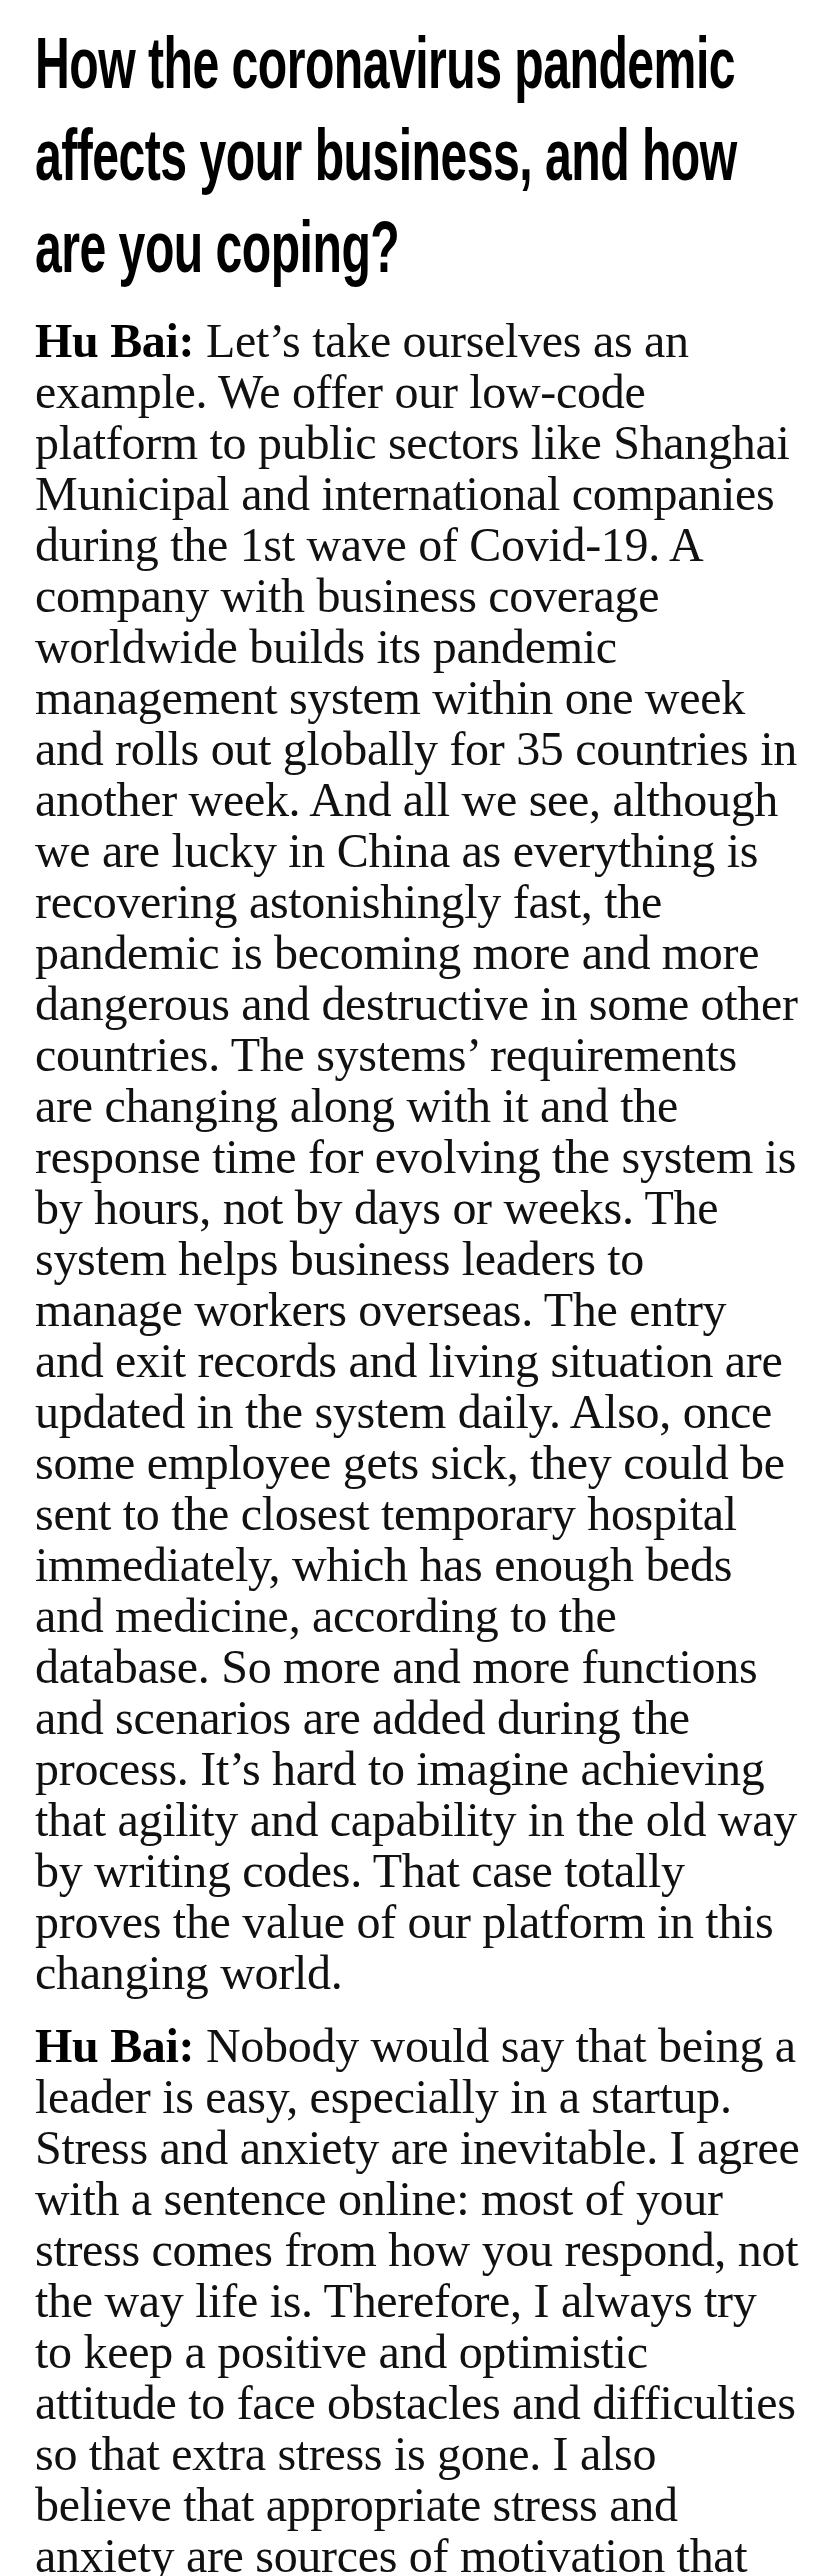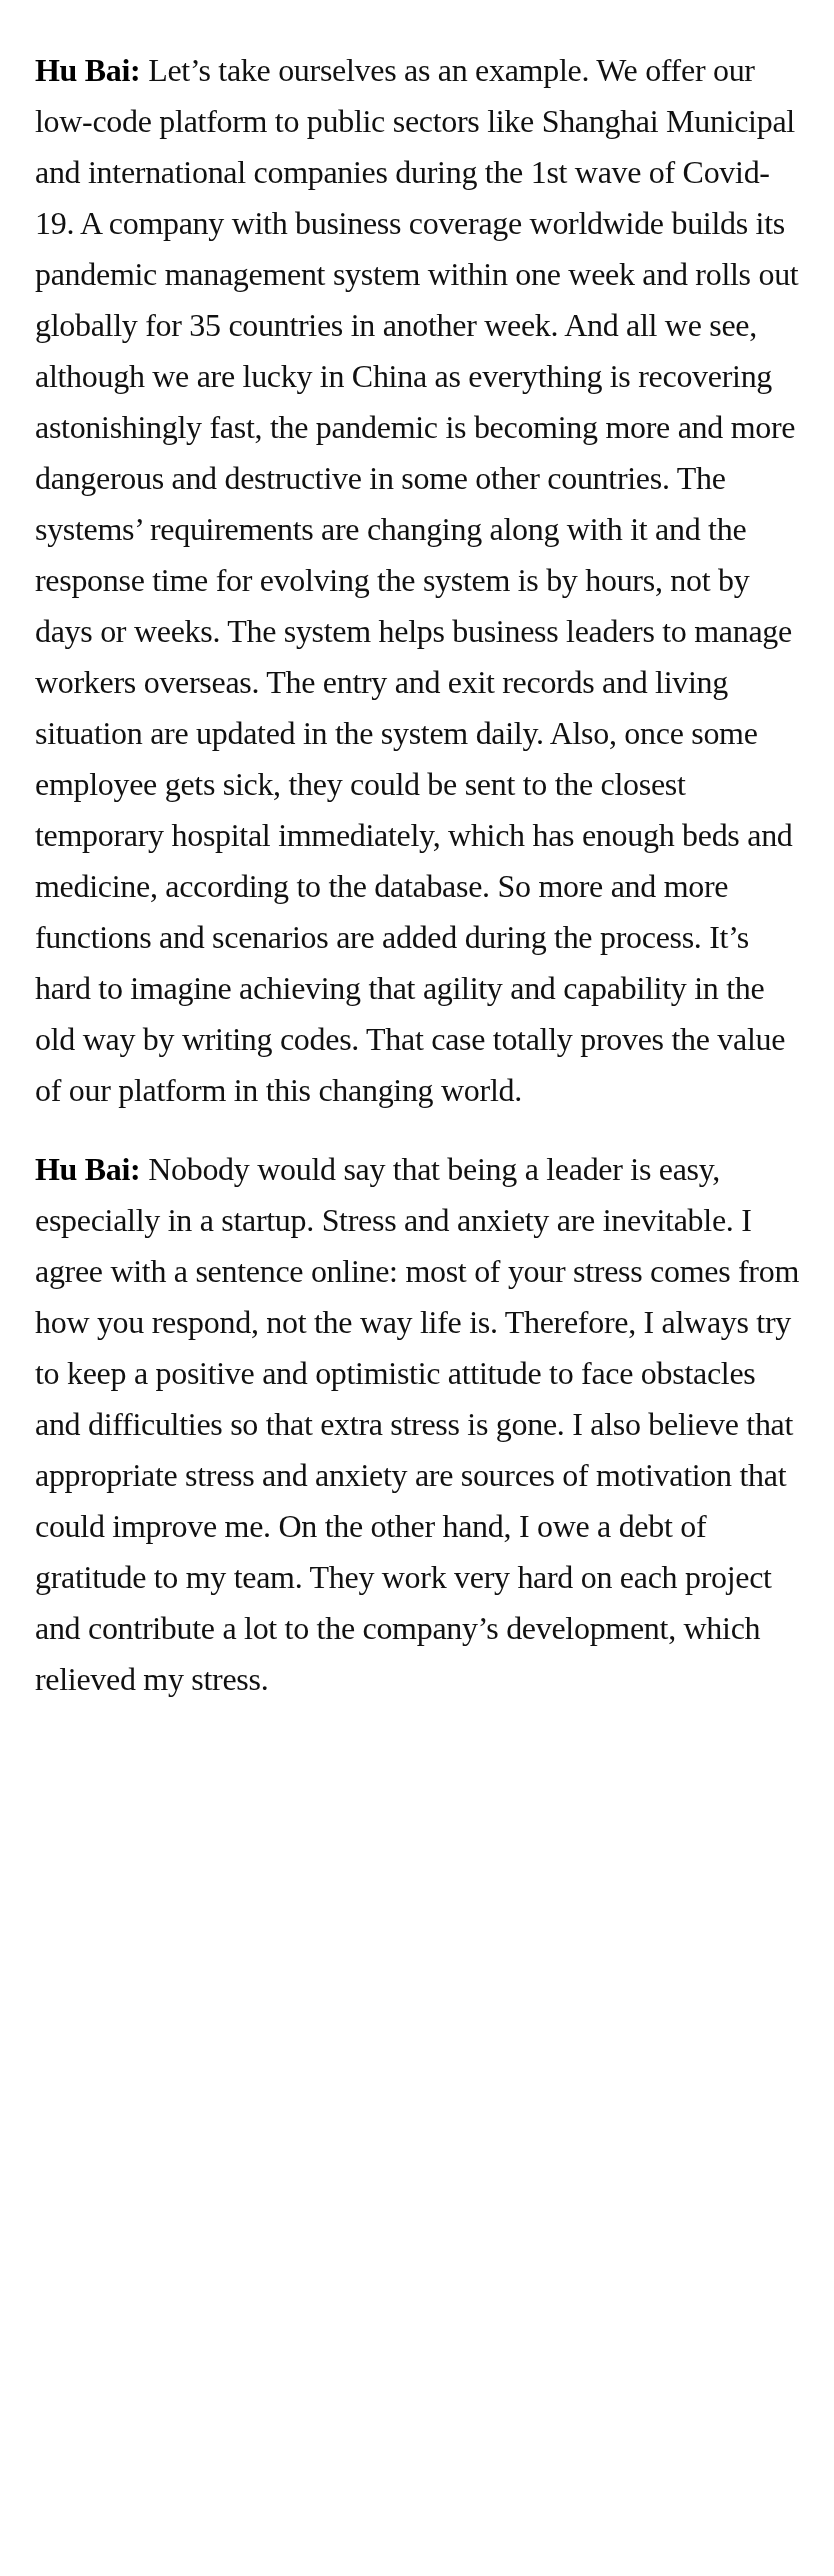--- a/index.html
+++ b/index.html
@@ -25,37 +25,42 @@
     line-height: 92px;
     color: #000000;
     white-space: nowrap;
     letter-spacing: -0.8px;
     transform: scaleX(0.66);
     transform-origin: 0 50%;
   }
   .headline.second { margin-top: 65px; }
 
   .answer {
-    margin-top: 28px;
-    font-size: 32px;
+    margin-top: 22px;
+    font-size: 48px;
     line-height: 51px;
     letter-spacing: -0.3px;
     color: #111111;
     text-align: left;
   }
   .answer .speaker {
     font-weight: 700;
     color: #000000;
   }
 </style>
 </head>
 <body>
 
 <article class="article">
 
+  <h1 class="headline">
+    <span class="h-line">How the coronavirus pandemic</span>
+    <span class="h-line">affects your business, and how</span>
+    <span class="h-line">are you coping?</span>
+  </h1>
 
   <p class="answer"><strong class="speaker">Hu Bai:</strong> <span>Let’s take ourselves as an example. We offer our low-code platform to public sectors like Shanghai Municipal and international companies during the 1st wave of Covid-19. A company with business coverage worldwide builds its pandemic management system within one week and rolls out globally for 35 countries in another week. And all we see, although we are lucky in China as everything is recovering astonishingly fast, the pandemic is becoming more and more dangerous and destructive in some other countries. The systems’ requirements are changing along with it and the response time for evolving the system is by hours, not by days or weeks. The system helps business leaders to manage workers overseas. The entry and exit records and living situation are updated in the system daily. Also, once some employee gets sick, they could be sent to the closest temporary hospital immediately, which has enough beds and medicine, according to the database. So more and more functions and scenarios are added during the process. It’s hard to imagine achieving that agility and capability in the old way by writing codes. That case totally proves the value of our platform in this changing world.</span></p>
 
 
   <p class="answer"><strong class="speaker">Hu Bai:</strong> <span>Nobody would say that being a leader is easy, especially in a startup. Stress and anxiety are inevitable. I agree with a sentence online: most of your stress comes from how you respond, not the way life is. Therefore, I always try to keep a positive and optimistic attitude to face obstacles and difficulties so that extra stress is gone. I also believe that appropriate stress and anxiety are sources of motivation that could improve me. On the other hand, I owe a debt of gratitude to my team. They work very hard on each project and contribute a lot to the company’s development, which relieved my stress.</span></p>
 
 </article>
 
 
 </body></html>

